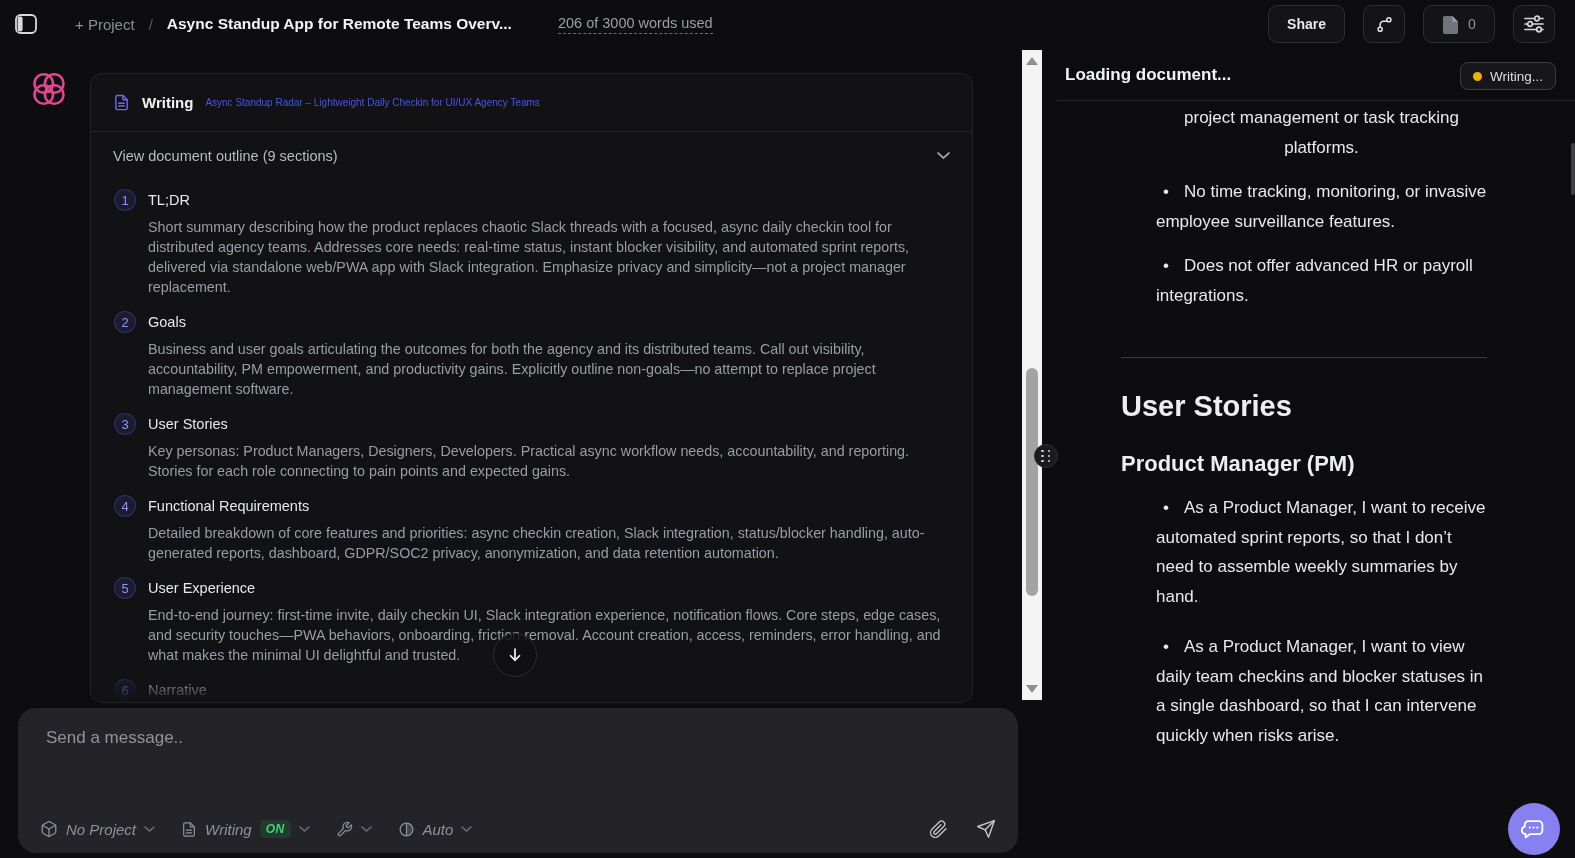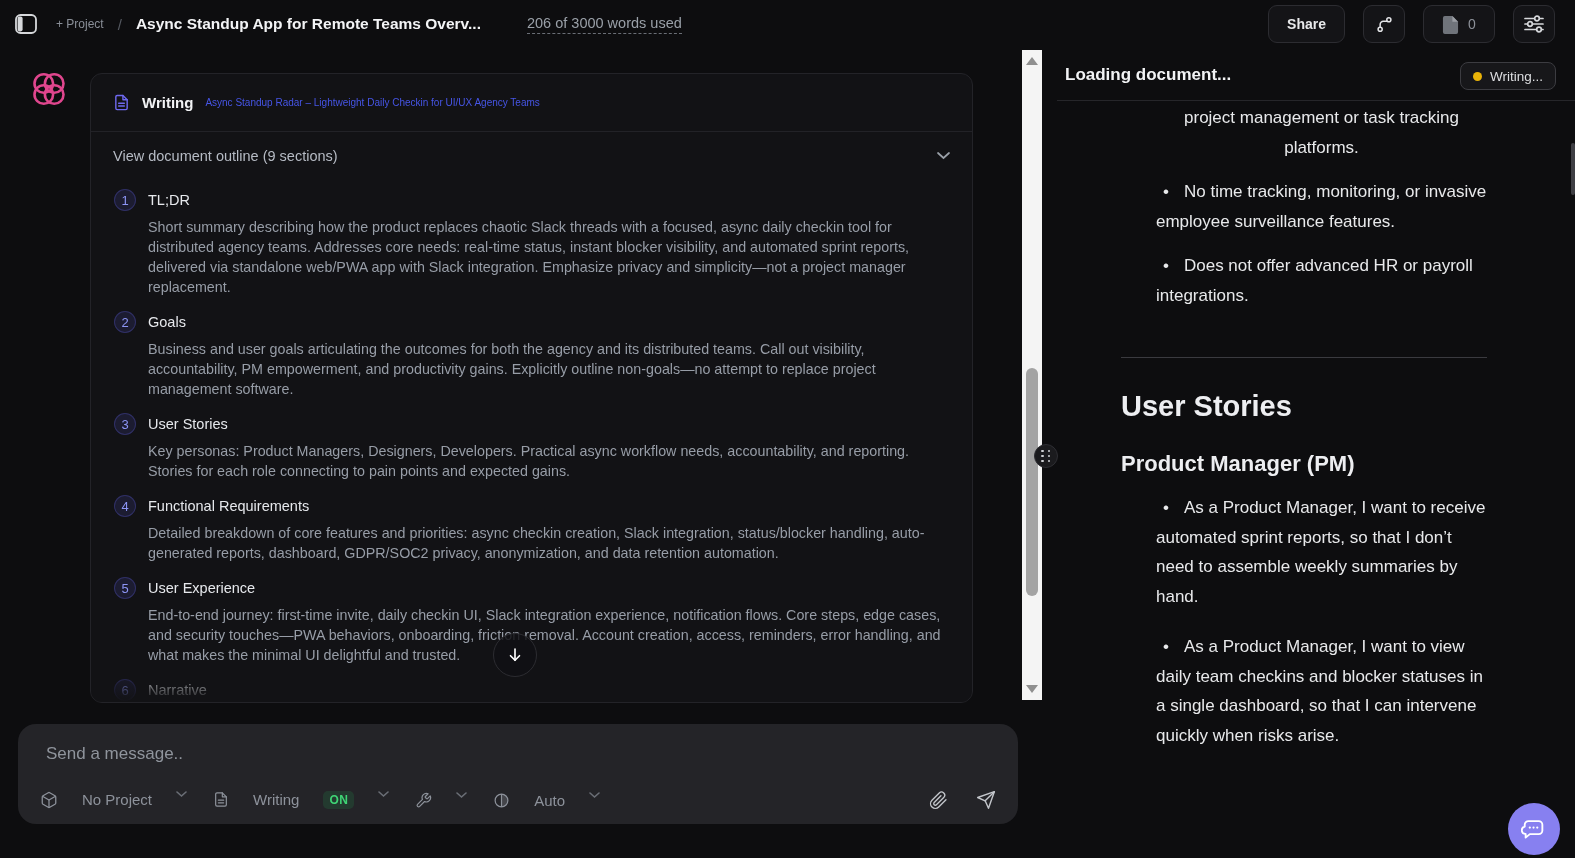--- a/index.html
+++ b/index.html
@@ -8,21 +8,21 @@
     position:relative; width:1575px; height:858px; overflow:hidden;
     background:#0d0d0f; color:#e8e9eb;
     font-family:"Liberation Sans", sans-serif;
   }
 
   
   .topbar { position:absolute; top:0; left:0; right:0; height:48px;
     display:flex; align-items:center; padding:0 10px; }
   .tb-left { display:flex; align-items:center; gap:14px; }
   .icon-btn-plain { width:32px; height:32px; display:flex; align-items:center; justify-content:center; border-radius:8px; cursor:pointer; }
-  .bc-project { color:#8a8f98; font-size:12px; cursor:pointer; }
+  .bc-project { color:#8a8f98; font-size:15px; cursor:pointer;margin-left:19px; }
   .bc-sep { color:#565a62; font-size:15px; }
   .page-title { color:#f3f4f6; font-size:15.5px; font-weight:700; }
   .words-used { margin-left:32px; color:#9aa0a8; font-size:14.5px;
     border-bottom:1px dashed #6a6e76; padding-bottom:2px; cursor:pointer; }
   .tb-right { margin-left:auto; display:flex; align-items:center; gap:18px; padding-right:10px; }
   .tb-btn { height:38px; border:1px solid #2c2c31; background:#141417; border-radius:9px;
     display:flex; align-items:center; justify-content:center; color:#e8e9eb; cursor:pointer; }
   .share-btn { padding:0 18px; font-size:14px; font-weight:600; }
   .sq-btn { width:42px; }
   .files-btn { width:72px; gap:9px; color:#8d9199; font-size:14px; }
@@ -48,29 +48,29 @@
     color:#8d95f5; font-size:13px; display:flex; align-items:center; justify-content:center; flex:none; }
   .sec-title { font-size:14.5px; color:#e6e8ec; font-weight:500; }
   .sec-desc { margin:0 0 14px 34px; font-size:14.3px; line-height:20px; color:#979da7; max-width:802px; }
 
   
   .scroll-down-btn { position:absolute; left:493px; top:633px; width:44px; height:44px;
     border-radius:50%; background:rgba(17,17,20,.85); border:1px solid #2c2c31;
     display:flex; align-items:center; justify-content:center; z-index:5; cursor:pointer; }
 
   
-  .composer { position:absolute; left:18px; top:708px; width:1000px; height:100px;
+  .composer { position:absolute; left:18px; top:708px; width:1000px; height:145px;
     background:#242428; border-radius:18px; z-index:6; padding:20px 16px 14px;
-    display:flex; flex-direction:column;margin-top:16px; }
+    display:flex; flex-direction:column; }
   .msg-input { background:transparent; border:none; outline:none; resize:none; flex:1;
     color:#e8e9eb; font-size:17px; font-family:inherit; padding:0 12px; }
   .msg-input::placeholder { color:#8f949c; }
   .composer-toolbar { display:flex; align-items:center; gap:26px; color:#8d929b;
     font-size:15px; padding:0 6px; }
-  .tool { display:flex; align-items:flex-start; gap:24px; cursor:pointer; }
+  .tool { display:flex; align-items:center; gap:8px; cursor:pointer;font-style:italic; }
   .tool .chev { color:#6a6e76; display:flex; }
   .on-badge { background:rgba(34,197,94,.14); color:#3fd475; font-size:12px; font-weight:700;
     padding:2px 6px; border-radius:5px; letter-spacing:.4px; }
   .composer-right { margin-left:auto; display:flex; align-items:center; gap:28px; color:#c3c6cb; }
   .composer-right > * { cursor:pointer; display:flex; }
 
   
   .mid-scrollbar { position:absolute; left:1022px; top:50px; width:20px; height:650px;
     background:#f4f4f4; z-index:4; }
   .sb-arrow { position:absolute; left:0; width:20px; height:18px; display:flex;

